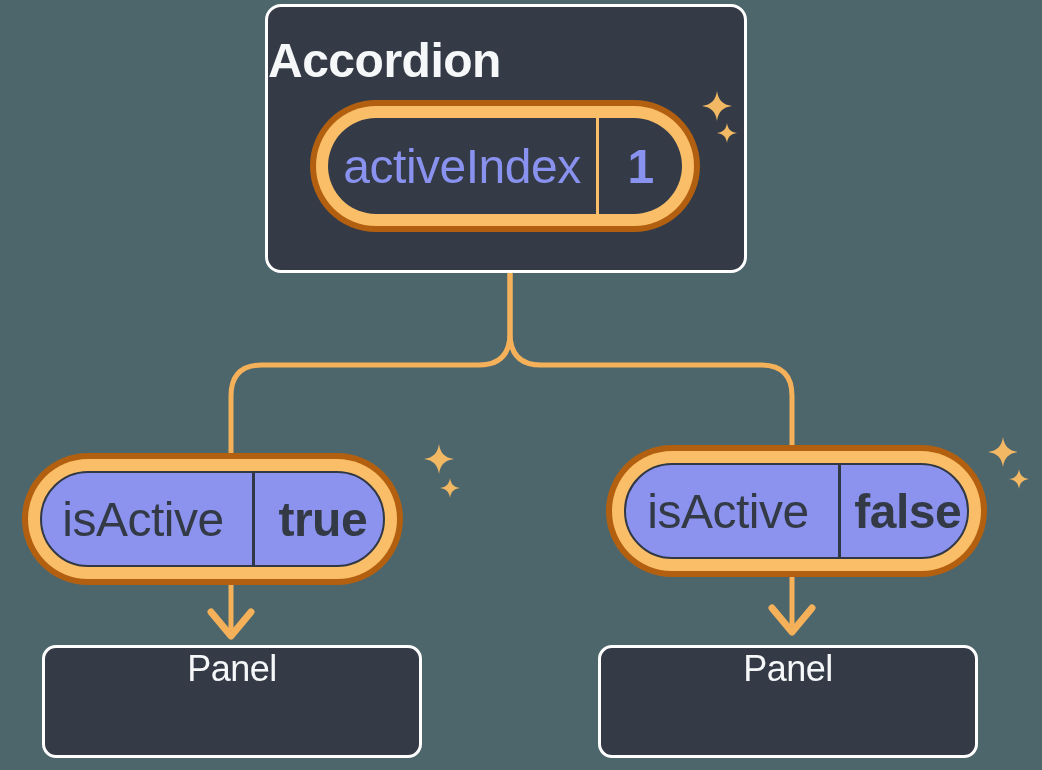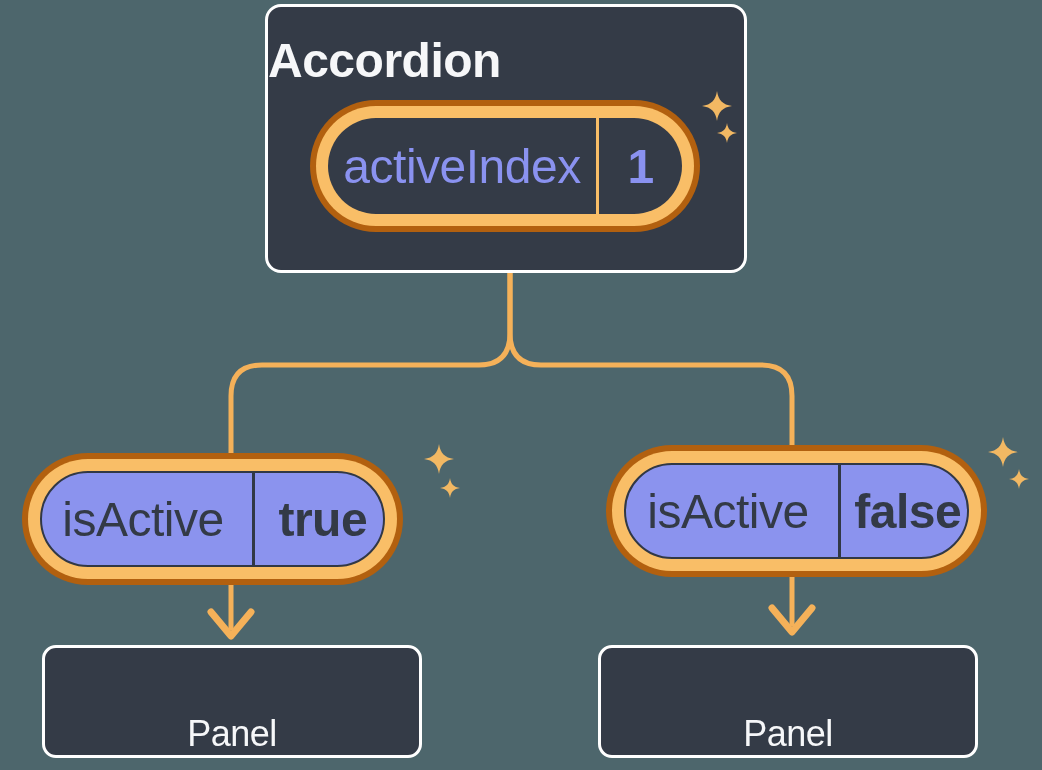--- a/index.html
+++ b/index.html
@@ -68,21 +68,21 @@
     color:var(--text_light,#F6F7F9);
     font-size:48px;
     font-weight:600;
     letter-spacing:-0.5px;
   }
   .panel-box{
     width:380px; height:113px;
     border-radius:14px;
     top:645px;
     display:flex;
-    align-items:flex-end;
+    align-items:flex-start;
     justify-content:center;
   }
   .panel-left{left:42px;}
   .panel-right{left:598px;}
   .panel-title{
     color:var(--text_light,#F6F7F9);
     font-size:36px;
     font-weight:500;
     letter-spacing:-0.5px;
   }

